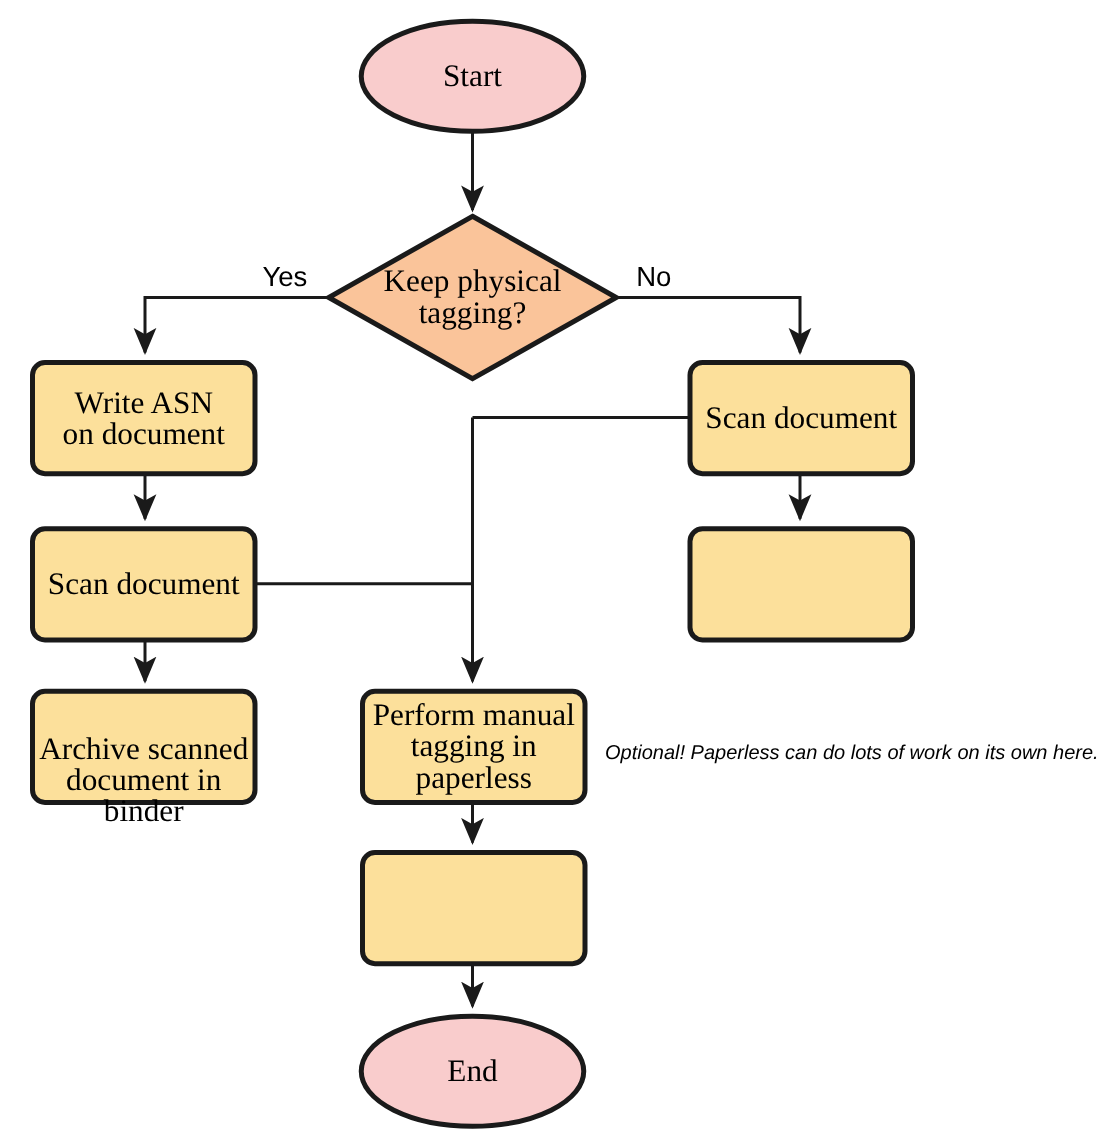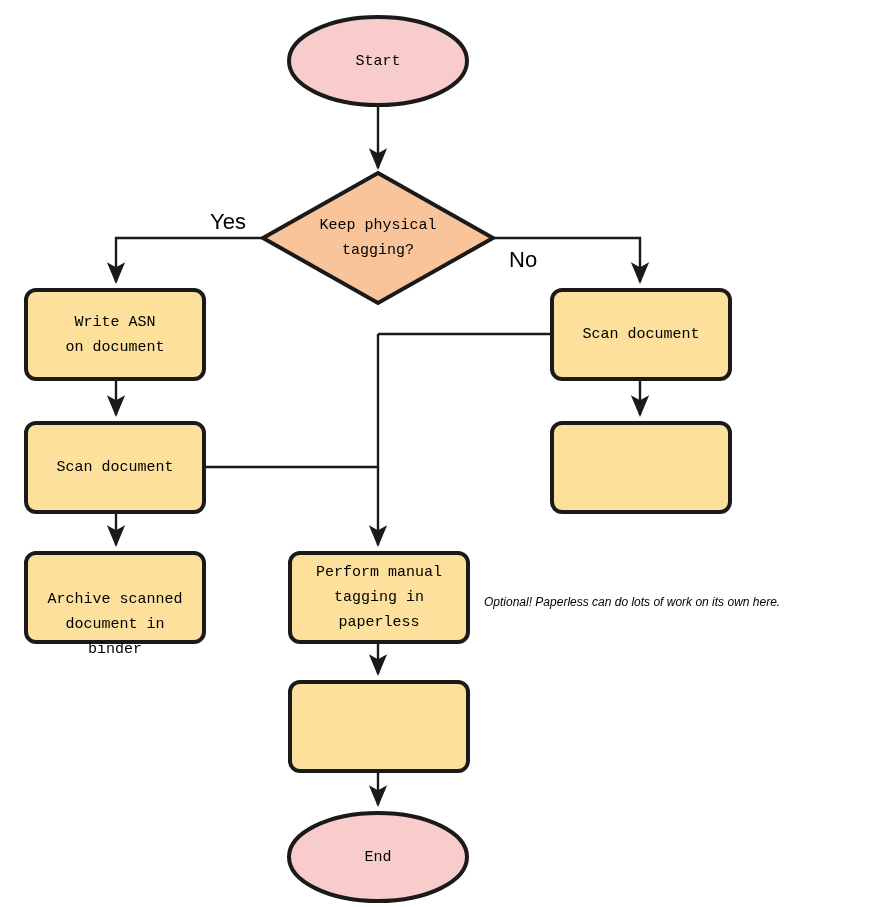--- a/index.html
+++ b/index.html
@@ -26,40 +26,40 @@
     width: 888px;
     height: 907px;
   }
   .node-label {
     position: absolute;
     display: flex;
     align-items: center;
     justify-content: center;
     text-align: center;
     color: #000000;
-    font-family: Liberation Mono, monospace;
-    font-size: 15px;
+    font-family: Liberation Serif, serif;
+    font-size: 25px;
     line-height: 25px;
     white-space: pre-line;
     pointer-events: none;
   }
   .edge-label {
     position: absolute;
     color: #000000;
     font-family: "Liberation Sans", sans-serif;
     font-size: 22px;
     line-height: 22px;
     white-space: nowrap;
   }
   .note-text {
     position: absolute;
     color: #000000;
     font-family: "Liberation Sans", sans-serif;
     font-style: italic;
-    font-size: 12px;
+    font-size: 16px;
     line-height: 25px;
   }
 </style>
 </head>
 <body>
 
 <div id="canvas">
 
   <svg id="flow-svg" viewBox="0 0 888 907" xmlns="http://www.w3.org/2000/svg">
     <defs>
@@ -117,21 +117,21 @@
     </g>
   </svg>
 
   <div class="node-label" style="left:289px; top:17px; width:178px; height:88px;">Start</div>
 
   <div class="node-label" style="left:268px; top:208px; width:220px; height:60px;">Keep physical
 tagging?</div>
 
   <div class="edge-label" style="left:210px; top:211px;">Yes</div>
 
-  <div class="edge-label" style="left:509px; top:211px;margin-top:38px;">No</div>
+  <div class="edge-label" style="left:509px; top:211px;">No</div>
 
   <div class="node-label" style="left:26px; top:290px; width:178px; height:89px;">Write ASN
 on document</div>
 
   <div class="node-label" style="left:26px; top:423px; width:178px; height:89px;">Scan document</div>
 
   <div class="node-label" style="left:26px; top:580px; width:178px; height:89px;">Archive scanned
 document in
 binder</div>
 

